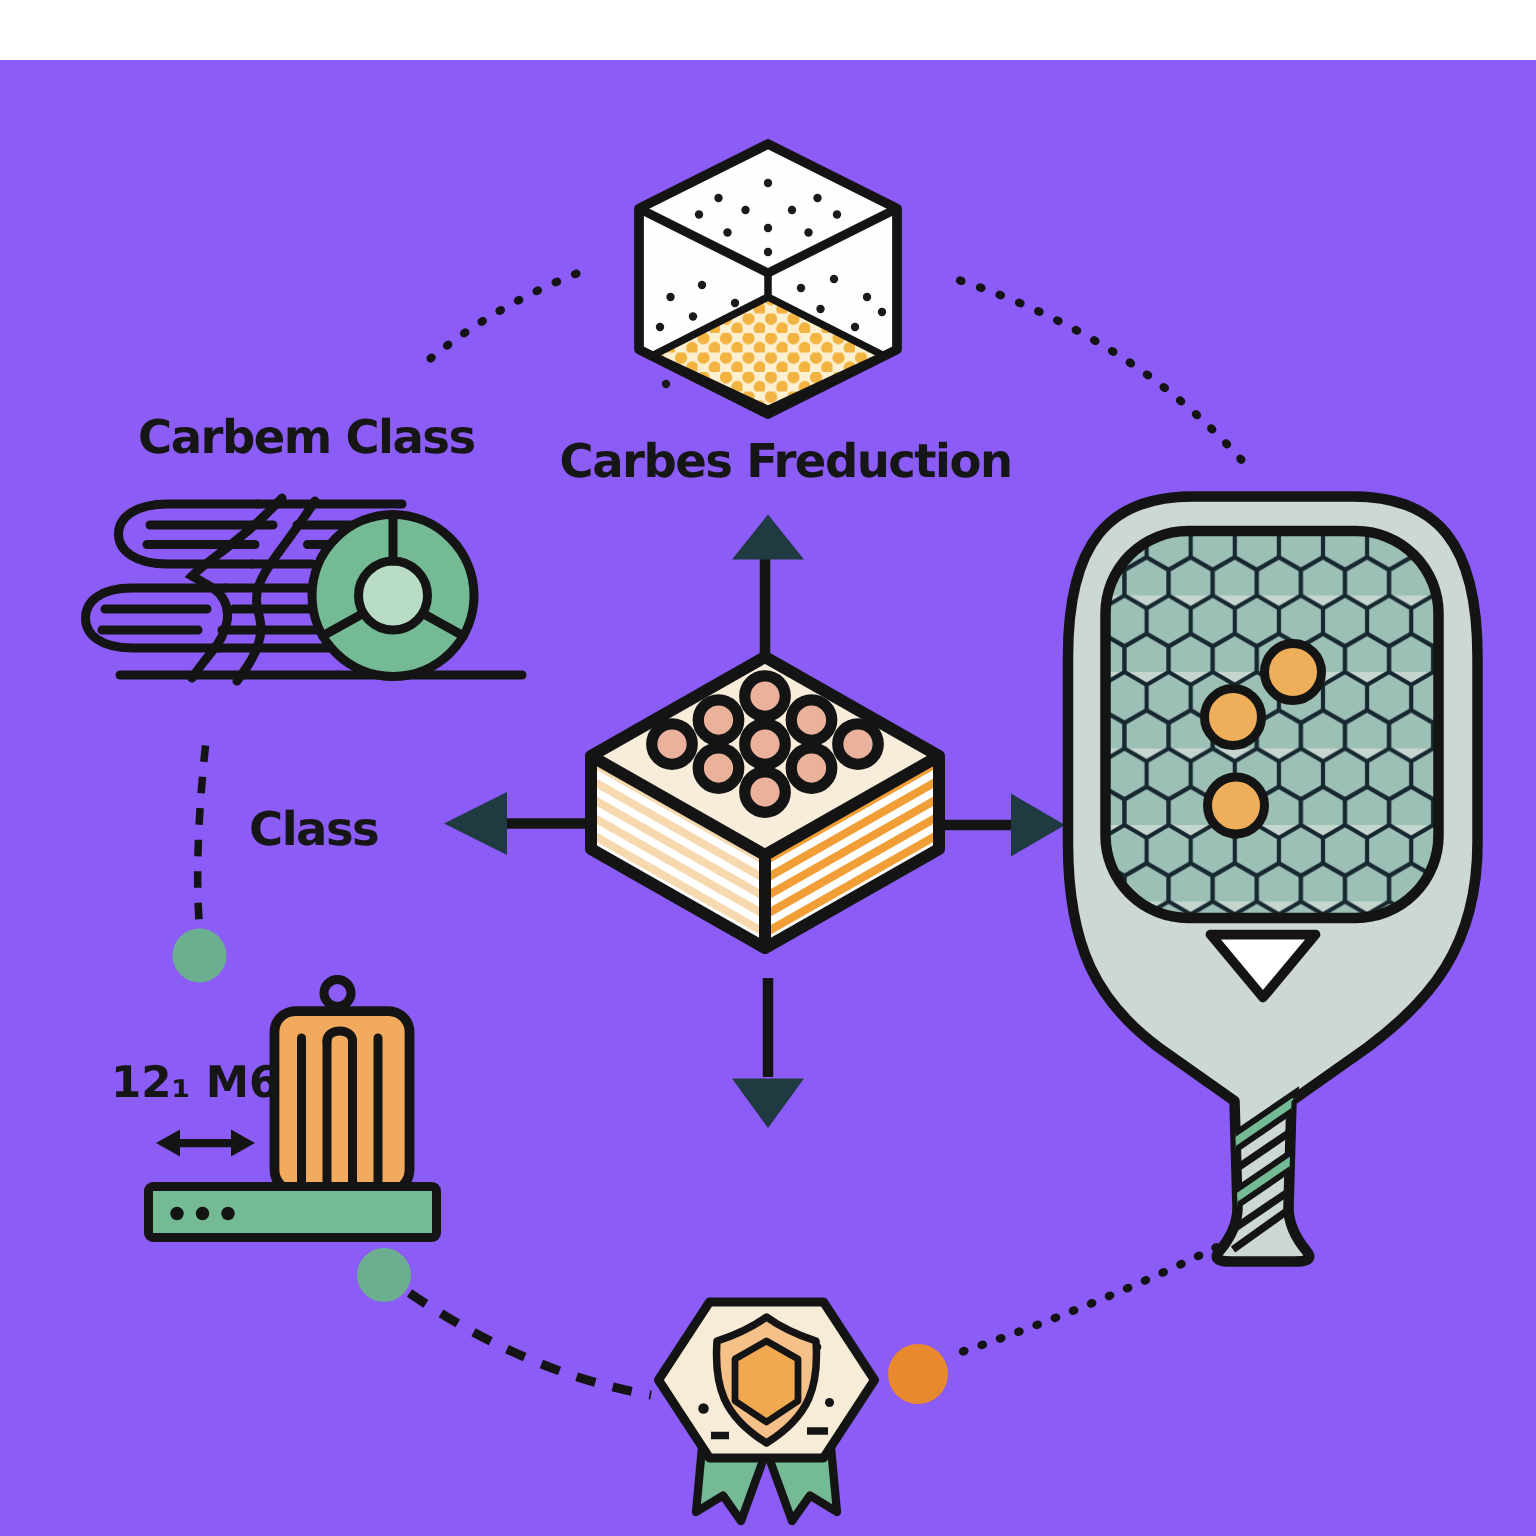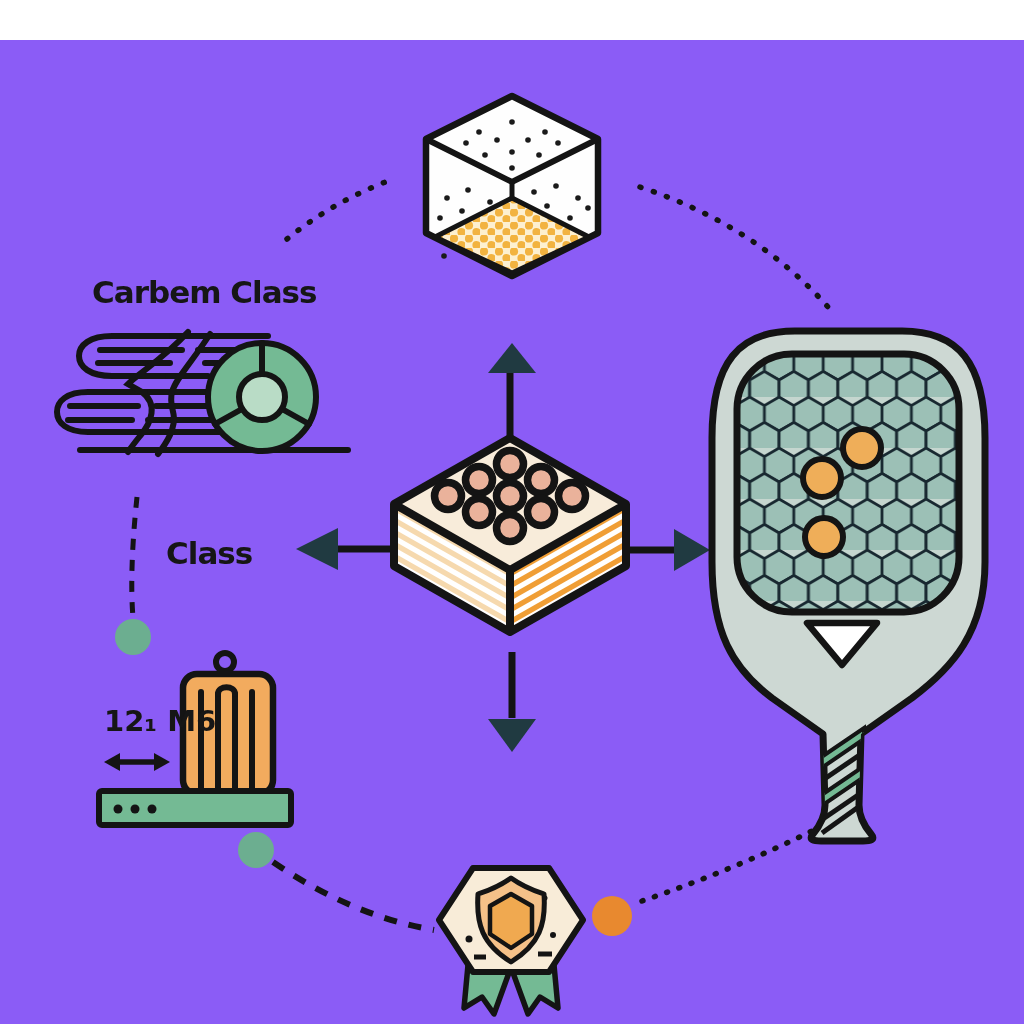--- a/index.html
+++ b/index.html
@@ -217,16 +217,17 @@
       <circle cx="469" cy="899" r="3.5" stroke="none"></circle>
       <circle cx="553" cy="895" r="3" stroke="none"></circle>
       <circle cx="545" cy="858" r="2.5" stroke="none"></circle>
       <path d="M474 917 H486" stroke-width="5"></path>
       <path d="M538 914 H552" stroke-width="5"></path>
     </g>
   </g>
 </svg>
 
 <div class="lbl lbl-main" style="left:92px;top:234px;">Carbem Class</div>
+<div class="lbl lbl-main" style="left:373px;top:250px;">Carbes Freduction</div>
 <div class="lbl lbl-main" style="left:166px;top:495px;">Class</div>
-<div class="lbl lbl-meas" style="left:104px;top:664px;">12₁ M6</div>
+<div class="lbl lbl-meas" style="left:74px;top:664px;">12₁ M6</div>
 
 </div>
 
 </body></html>

